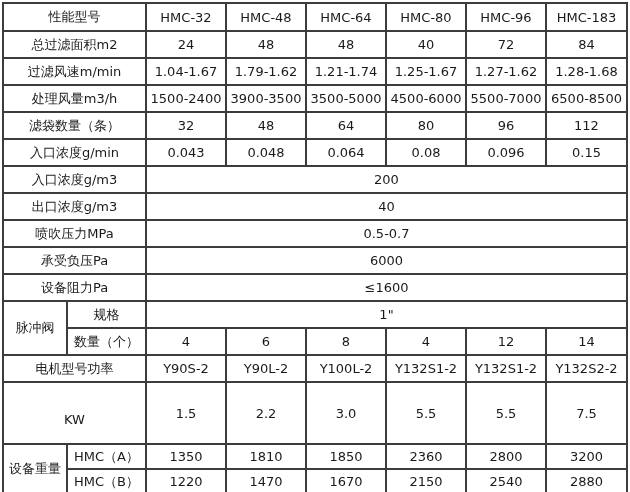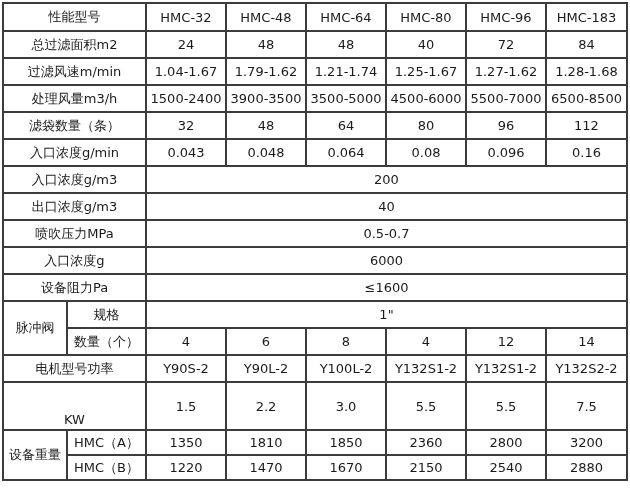--- a/index.html
+++ b/index.html
@@ -24,21 +24,21 @@
     text-align: center;
     vertical-align: middle;
     height: 25px;
     padding: 0 2px;
     overflow: hidden;
     white-space: nowrap;
     background: #ffffff;
   }
   table.spec td.kw-label {
     vertical-align: bottom;
-    padding-bottom: 2px;
+    padding-bottom: 16px;
   }
   tr.kw-row td { height: 44px; }
   tr.weight-row td { height: 23px; }
   tr.head-row td { height: 26px; border-radius: 11px; }
 </style>
 </head>
 <body>
 
 <div class="table-wrap">
 <table class="spec">
@@ -100,37 +100,37 @@
       <td>96</td>
       <td>112</td>
     </tr>
     <tr>
       <td colspan="2">入口浓度g/min</td>
       <td>0.043</td>
       <td>0.048</td>
       <td>0.064</td>
       <td>0.08</td>
       <td>0.096</td>
-      <td>0.16</td>
+      <td>0.15</td>
     </tr>
 
     <tr>
       <td colspan="2">入口浓度g/m3</td>
       <td colspan="6">200</td>
     </tr>
     <tr>
       <td colspan="2">出口浓度g/m3</td>
       <td colspan="6">40</td>
     </tr>
     <tr>
       <td colspan="2">喷吹压力MPa</td>
       <td colspan="6">0.5-0.7</td>
     </tr>
     <tr>
-      <td colspan="2">入口浓度g</td>
+      <td colspan="2">承受负压Pa</td>
       <td colspan="6">6000</td>
     </tr>
     <tr>
       <td colspan="2">设备阻力Pa</td>
       <td colspan="6">≤1600</td>
     </tr>
 
     <tr>
       <td rowspan="2">脉冲阀</td>
       <td>规格</td>

